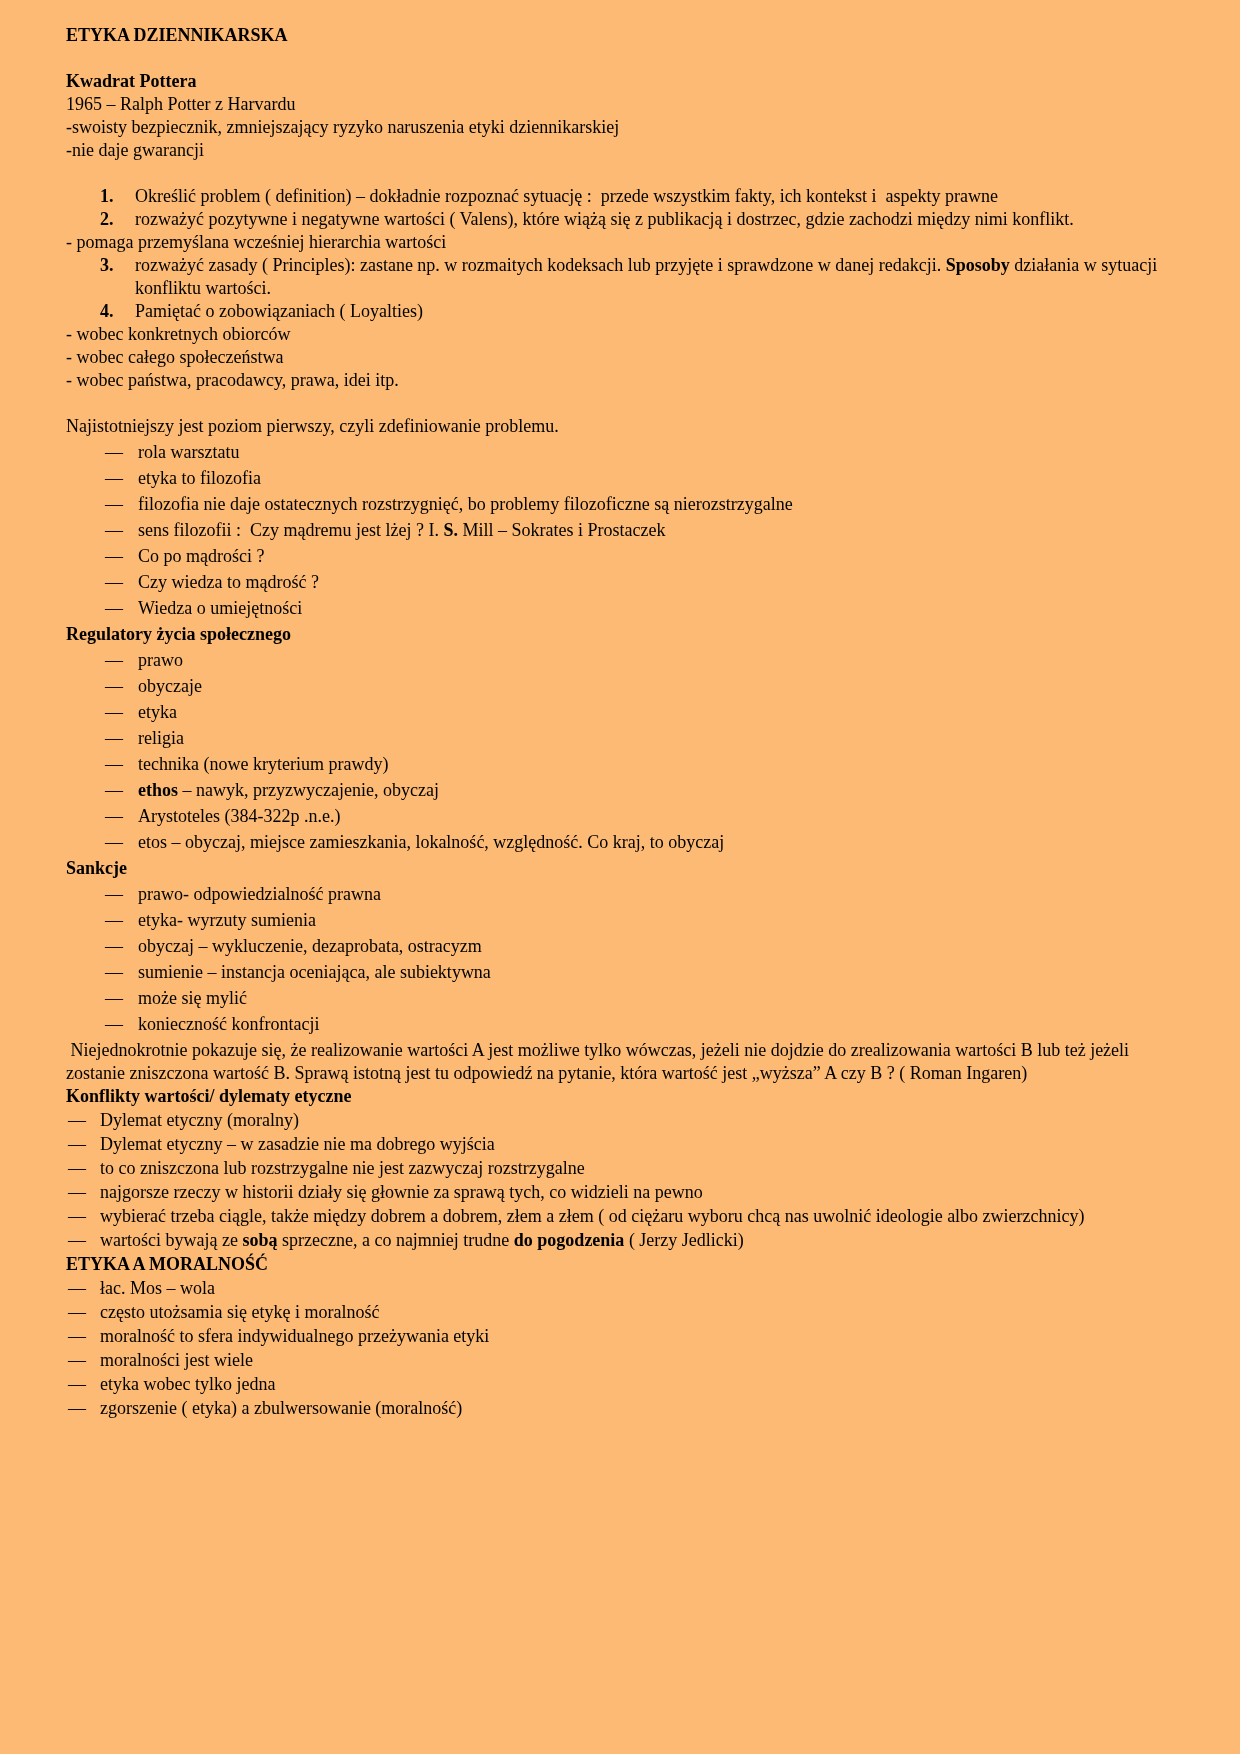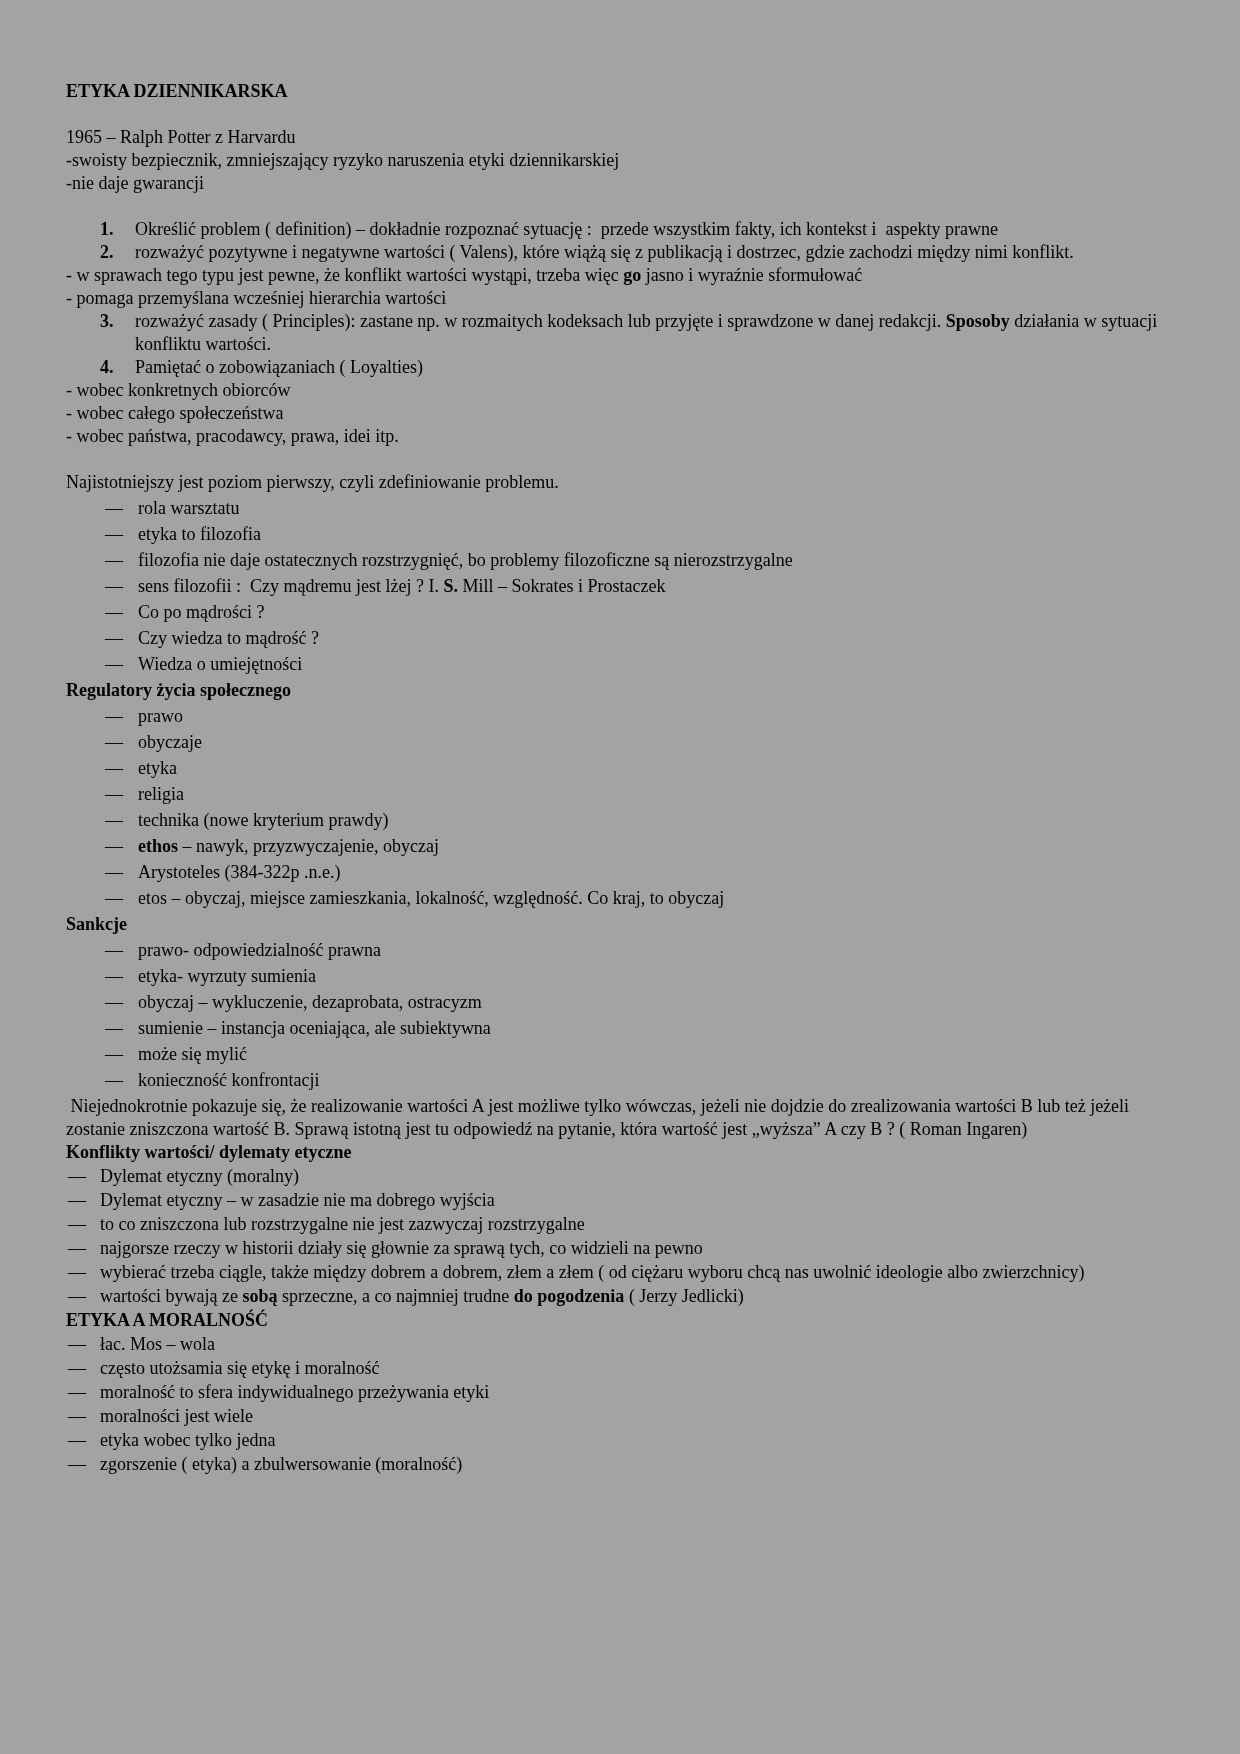--- a/index.html
+++ b/index.html
@@ -1,23 +1,23 @@
 <!DOCTYPE html>
 <html lang="pl"><head>
 <meta charset="utf-8">
 <style>
   html, body { margin: 0; padding: 0; background: #ffffff; }
   .page {
     position: relative;
     width: 1240px;
     height: 1754px;
     box-sizing: border-box;
-    background: #a3a3a3;
+    background: #fdba74;
     color: #000000;
-    padding: 80px 58px 0 66px;
+    padding: 24px 58px 0 66px;
     font-family: "Liberation Serif", "DejaVu Serif", serif;
     font-size: 18px;
     line-height: 23px;
     overflow: hidden;
   }
   .blk { position: relative; }
   .blank { height: 23px; }
   .title, .heading { font-weight: bold; }
   .bold { font-weight: bold; }
   .txt { white-space: pre-wrap; }
@@ -31,27 +31,27 @@
   .b0 { padding-left: 34px; margin: 1px 0; }
   .b0 > .marker { position: absolute; left: 2px; }
 </style>
 </head>
 <body>
 
 <div class="page">
   <div>
       <div class="blk title"><span class="txt">ETYKA DZIENNIKARSKA</span></div>
       <div class="blk blank"></div>
+      <div class="blk heading"><span class="txt">Kwadrat Pottera</span></div>
       <div class="blk plain"><span class="txt">1965 – Ralph Potter z Harvardu</span></div>
       <div class="blk plain"><span class="txt">-swoisty bezpiecznik, zmniejszający ryzyko naruszenia etyki dziennikarskiej</span></div>
       <div class="blk plain"><span class="txt">-nie daje gwarancji</span></div>
       <div class="blk blank"></div>
       <div class="blk num-item"><span class="marker">1.</span><span class="txt">Określić problem ( definition) – dokładnie rozpoznać sytuację :  przede wszystkim fakty, ich kontekst i  aspekty prawne</span></div>
       <div class="blk num-item"><span class="marker">2.</span><span class="txt">rozważyć pozytywne i negatywne wartości ( Valens), które wiążą się z publikacją i dostrzec, gdzie zachodzi między nimi konflikt.</span></div>
-      <div class="blk plain"><span class="txt"><span>- w sprawach tego typu jest pewne, że konflikt wartości wystąpi, trzeba więc </span><span class="bold">go</span><span> jasno i wyraźnie sformułować</span></span></div>
       <div class="blk plain"><span class="txt">- pomaga przemyślana wcześniej hierarchia wartości</span></div>
       <div class="blk num-item"><span class="marker">3.</span><span class="txt"><span>rozważyć zasady ( Principles): zastane np. w rozmaitych kodeksach lub przyjęte i sprawdzone w danej redakcji. </span><span class="bold">Sposoby</span><span> działania w sytuacji konfliktu wartości.</span></span></div>
       <div class="blk num-item"><span class="marker">4.</span><span class="txt">Pamiętać o zobowiązaniach ( Loyalties)</span></div>
       <div class="blk plain"><span class="txt">- wobec konkretnych obiorców</span></div>
       <div class="blk plain"><span class="txt">- wobec całego społeczeństwa</span></div>
       <div class="blk plain"><span class="txt">- wobec państwa, pracodawcy, prawa, idei itp.</span></div>
       <div class="blk blank"></div>
       <div class="blk plain"><span class="txt">Najistotniejszy jest poziom pierwszy, czyli zdefiniowanie problemu.</span></div>
       <div class="blk b1"><span class="marker">—</span><span class="txt">rola warsztatu</span></div>
       <div class="blk b1"><span class="marker">—</span><span class="txt">etyka to filozofia</span></div>

